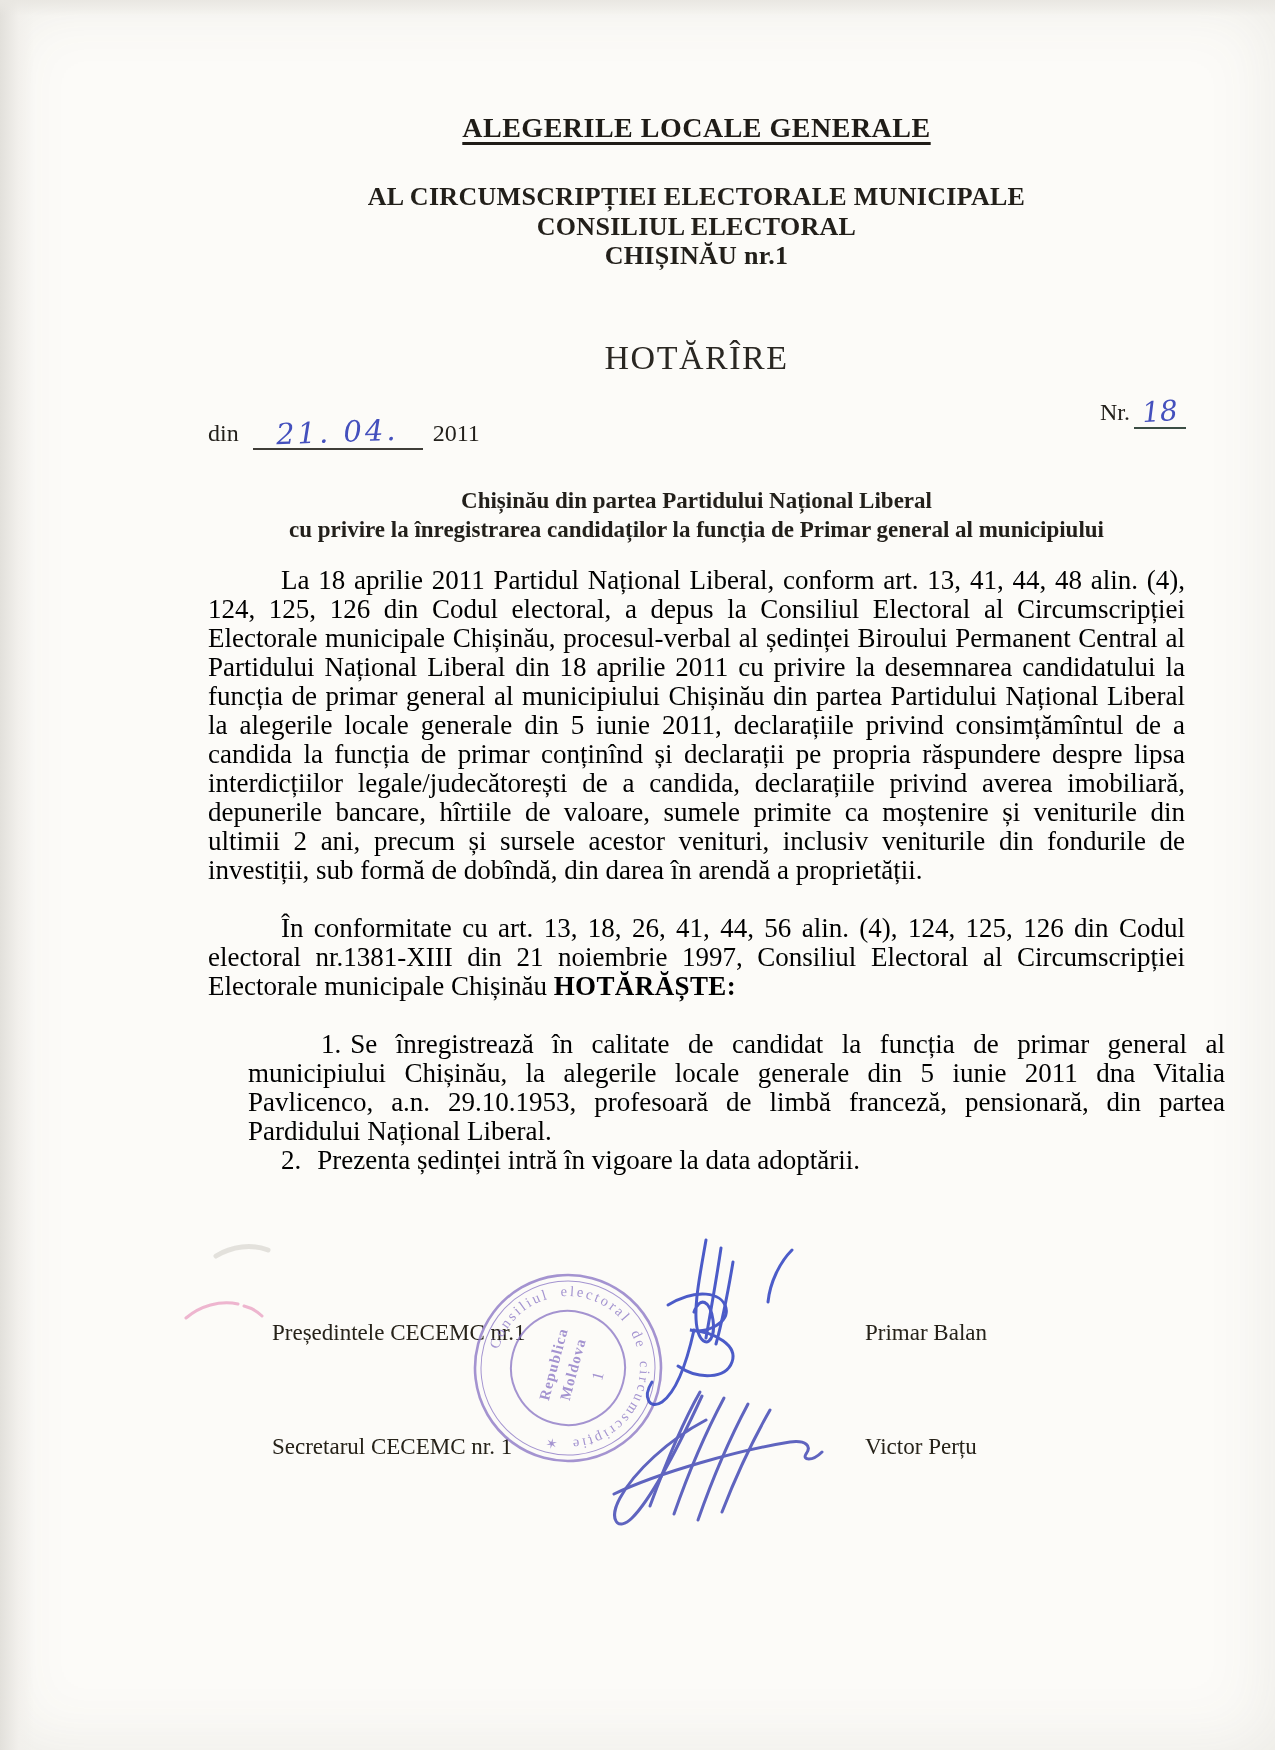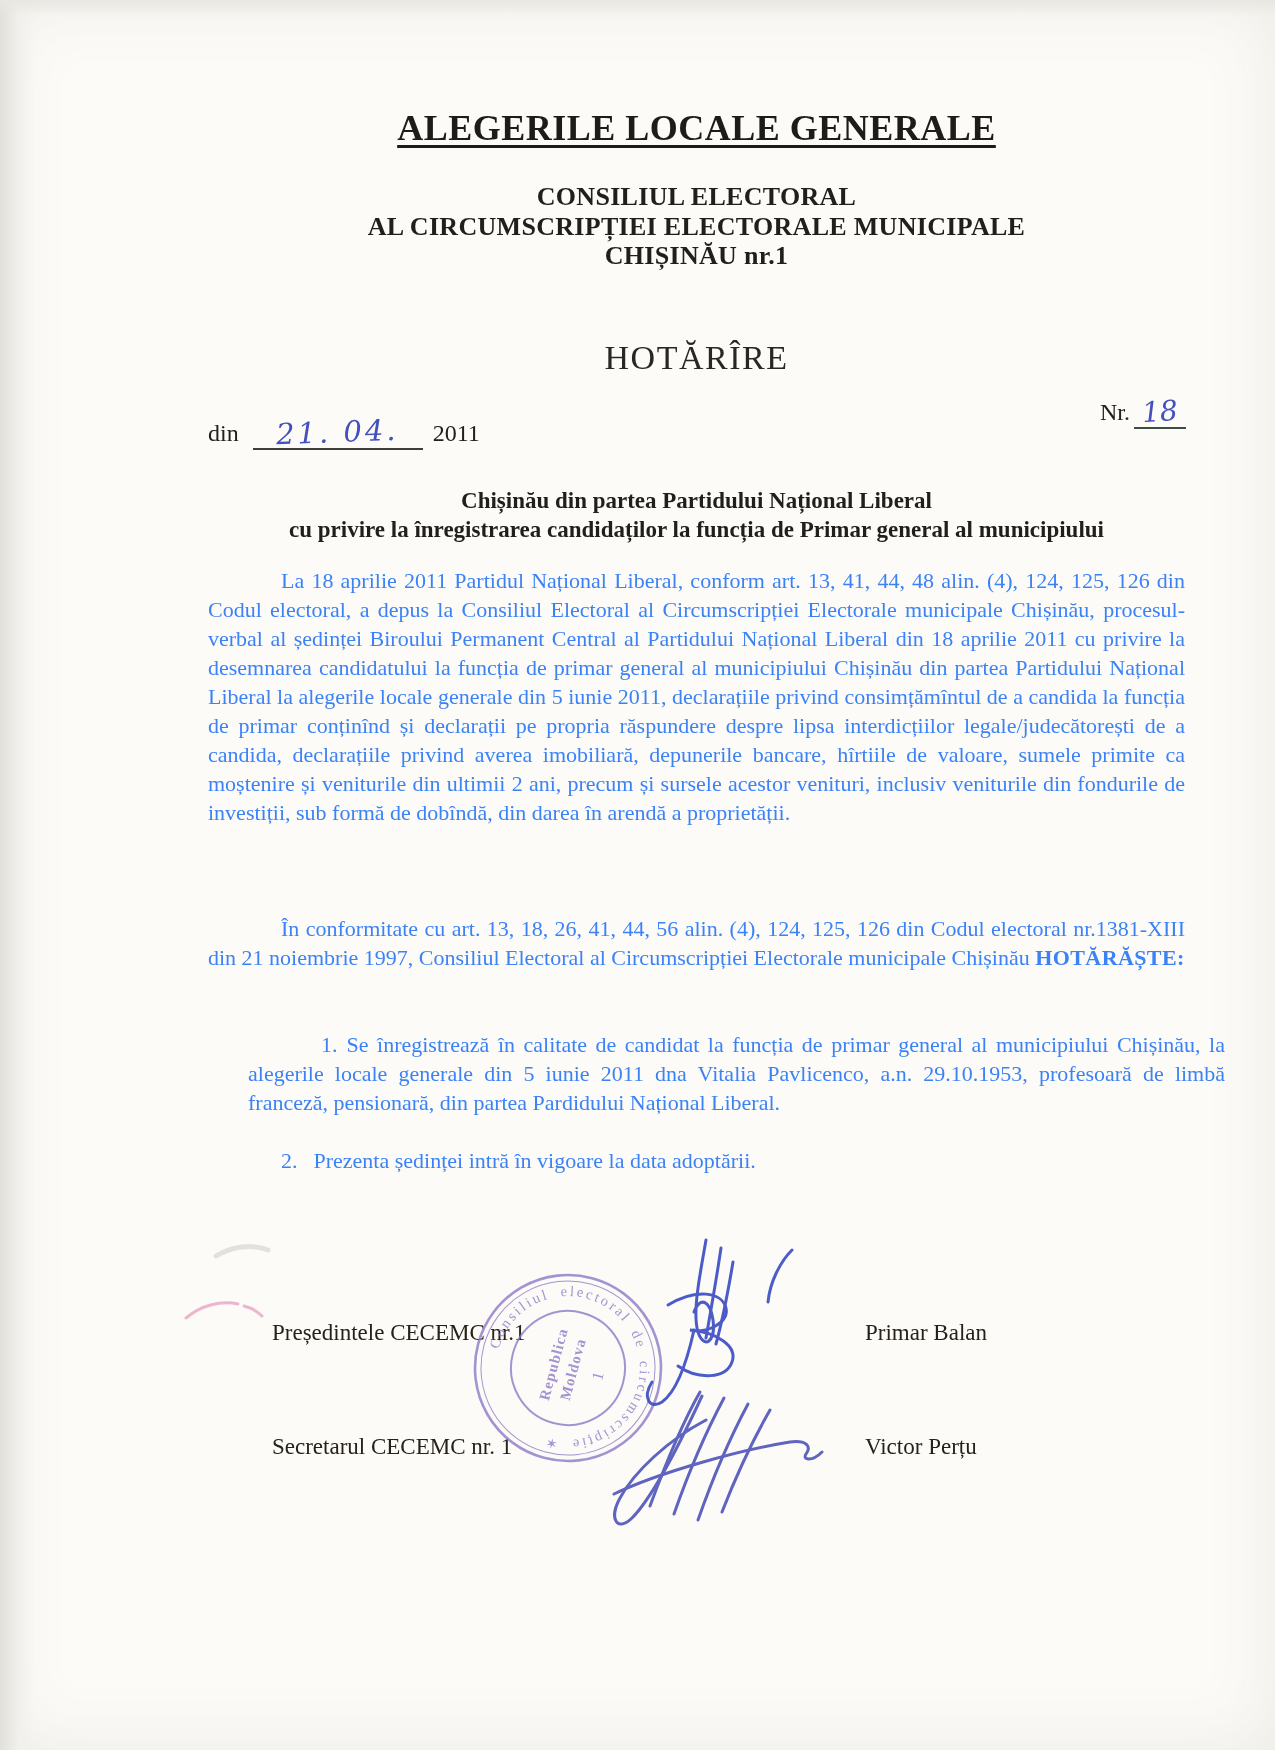--- a/index.html
+++ b/index.html
@@ -12,40 +12,40 @@
   .scan-edge-left{
     position:absolute;left:0;top:0;bottom:0;width:34px;
     background:linear-gradient(90deg,#e2e0db,#f2f0ec 55%,rgba(255,255,255,0));
   }
   .scan-edge-top{
     position:absolute;left:0;top:0;right:0;height:16px;
     background:linear-gradient(180deg,#e9e7e2,rgba(255,255,255,0));
   }
   .doc-header{position:absolute;left:208px;top:0;width:977px;text-align:center;}
   .title-line{
-    font-weight:700;font-size:36px;line-height:36px;
+    font-weight:700;font-size:28px;line-height:36px;
     text-decoration:underline;text-decoration-thickness:2.5px;text-underline-offset:5px;
     letter-spacing:.5px;color:#1f1c17;
   }
   .title-line.first{margin-top:110px;}
   .org-block{margin-top:36px;}
   .org-line{font-weight:700;font-size:26px;line-height:29.5px;letter-spacing:.3px;color:#221f1a;}
   .doc-type{margin-top:68px;font-weight:400;font-size:34px;letter-spacing:1.5px;color:#2a2722;}
   .nr-line{position:absolute;left:1100px;top:394px;font-size:24px;}
   .date-line{position:absolute;left:208px;top:414px;font-size:24px;}
   .hw{font-family:"DejaVu Serif","Liberation Serif",serif;font-style:italic;color:#4450bd;}
   .hw-slot{display:inline-block;border-bottom:2px solid #3f3d38;text-align:center;vertical-align:baseline;}
   .date-slot{width:170px;margin:0 10px 0 14px;}
   .date-slot .hw{display:inline-block;font-size:29px;letter-spacing:3px;transform:rotate(-2deg) translateY(1px);}
   .nr-slot{width:52px;margin-left:4px;border-bottom-color:#3b4d44;}
   .nr-slot .hw{display:inline-block;font-size:28px;transform:rotate(-4deg) translateY(1px);}
   .subject{position:absolute;left:208px;top:486px;width:977px;text-align:center;
     font-weight:700;font-size:23px;line-height:29px;color:#221f1a;}
   .para{position:absolute;left:208px;width:977px;margin:0;
-    font-size:22px;line-height:29px;text-align:justify;text-indent:73px;color:#3b82f6;}
+    font-size:27px;line-height:29px;text-align:justify;text-indent:73px;color:#000000;}
   .p1{top:566px;}
   .p2{top:914px;}
   .item1{top:1030px;margin-left:40px;}
   .item2{top:1146px;}
   .decides{font-weight:700;letter-spacing:.4px;}
   .item-num{margin-right:9px;}
   .item-num.num2{margin-right:16px;}
   .sig-row{position:absolute;left:0;width:1275px;font-size:23px;color:#262219;}
   .sig1{top:1320px;}
   .sig2{top:1434px;}
@@ -57,22 +57,22 @@
 </head>
 <body>
 
 <div class="page">
   <div class="scan-edge-left"></div>
   <div class="scan-edge-top"></div>
 
   <header class="doc-header">
     <div class="title-line first">ALEGERILE LOCALE GENERALE</div>
     <div class="org-block">
+      <div class="org-line">AL CIRCUMSCRIPȚIEI ELECTORALE MUNICIPALE</div>
       <div class="org-line">CONSILIUL ELECTORAL</div>
-      <div class="org-line">AL CIRCUMSCRIPȚIEI ELECTORALE MUNICIPALE</div>
       <div class="org-line">CHIȘINĂU nr.1</div>
     </div>
     <div class="doc-type">HOTĂRÎRE</div>
   </header>
 
   <div class="nr-line">
     <span>Nr.</span><span class="hw-slot nr-slot"><span class="hw">18</span></span>
   </div>
 
   <div class="date-line">

